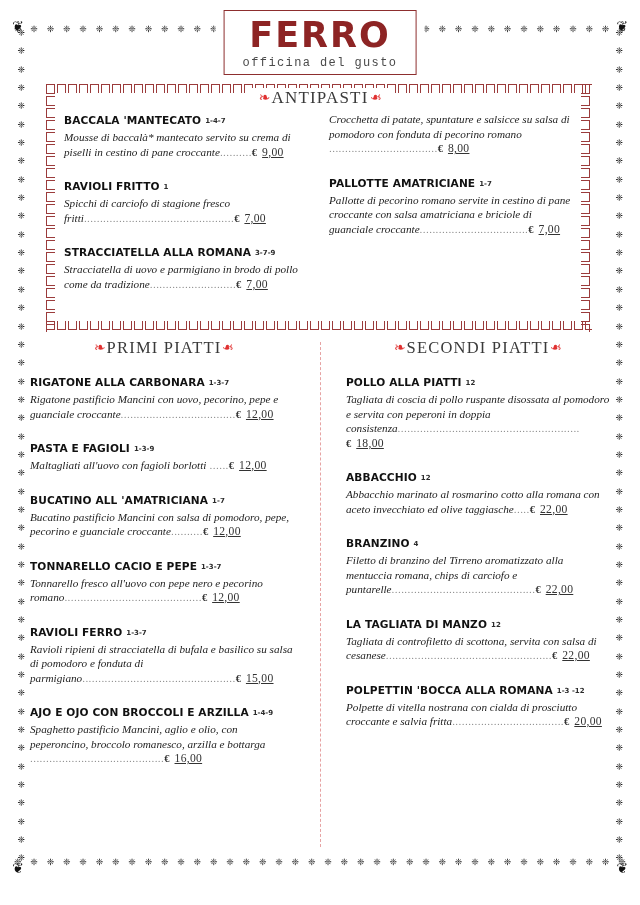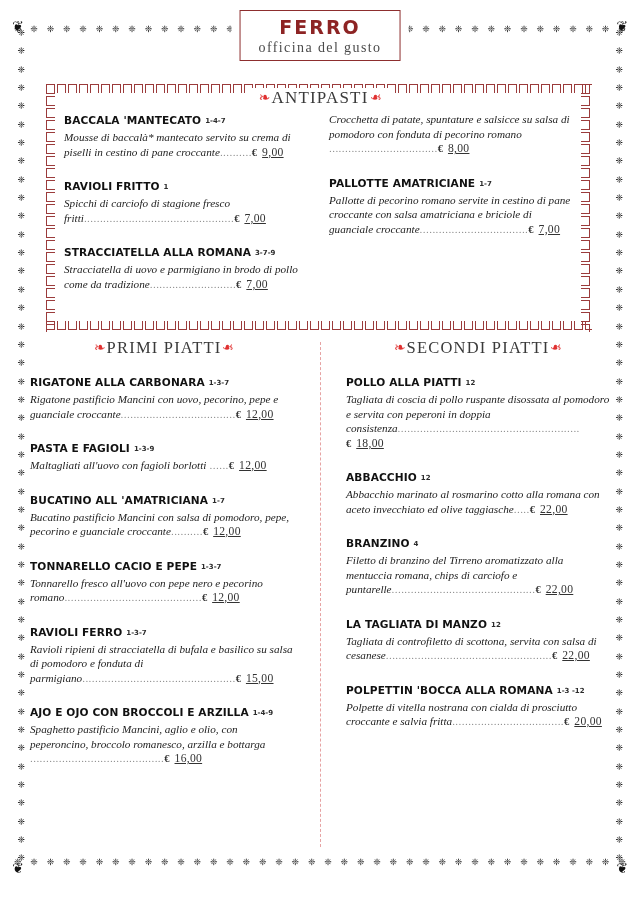--- a/index.html
+++ b/index.html
@@ -75,28 +75,28 @@
   }
   .logo-box {
     border: 1.5px solid #8d2e2e;
     padding: 7px 18px 5px 18px;
     text-align: center;
     background: #ffffff;
   }
   .logo-name {
     font-family: "DejaVu Sans", sans-serif;
     font-weight: bold;
-    font-size: 19px;
+    font-size: 35px;
     letter-spacing: 2px;
     color: #8d2424;
     line-height: 1;
   }
   .logo-sub {
-    font-family: Liberation Serif, serif;
-    font-size: 14px;
+    font-family: Liberation Mono, monospace;
+    font-size: 12px;
     letter-spacing: 1.4px;
     color: #4a4a4a;
     margin-top: 4px;
     line-height: 1;
   }
 
   
   .antipasti-box {
     position: absolute;
     left: 46px;

